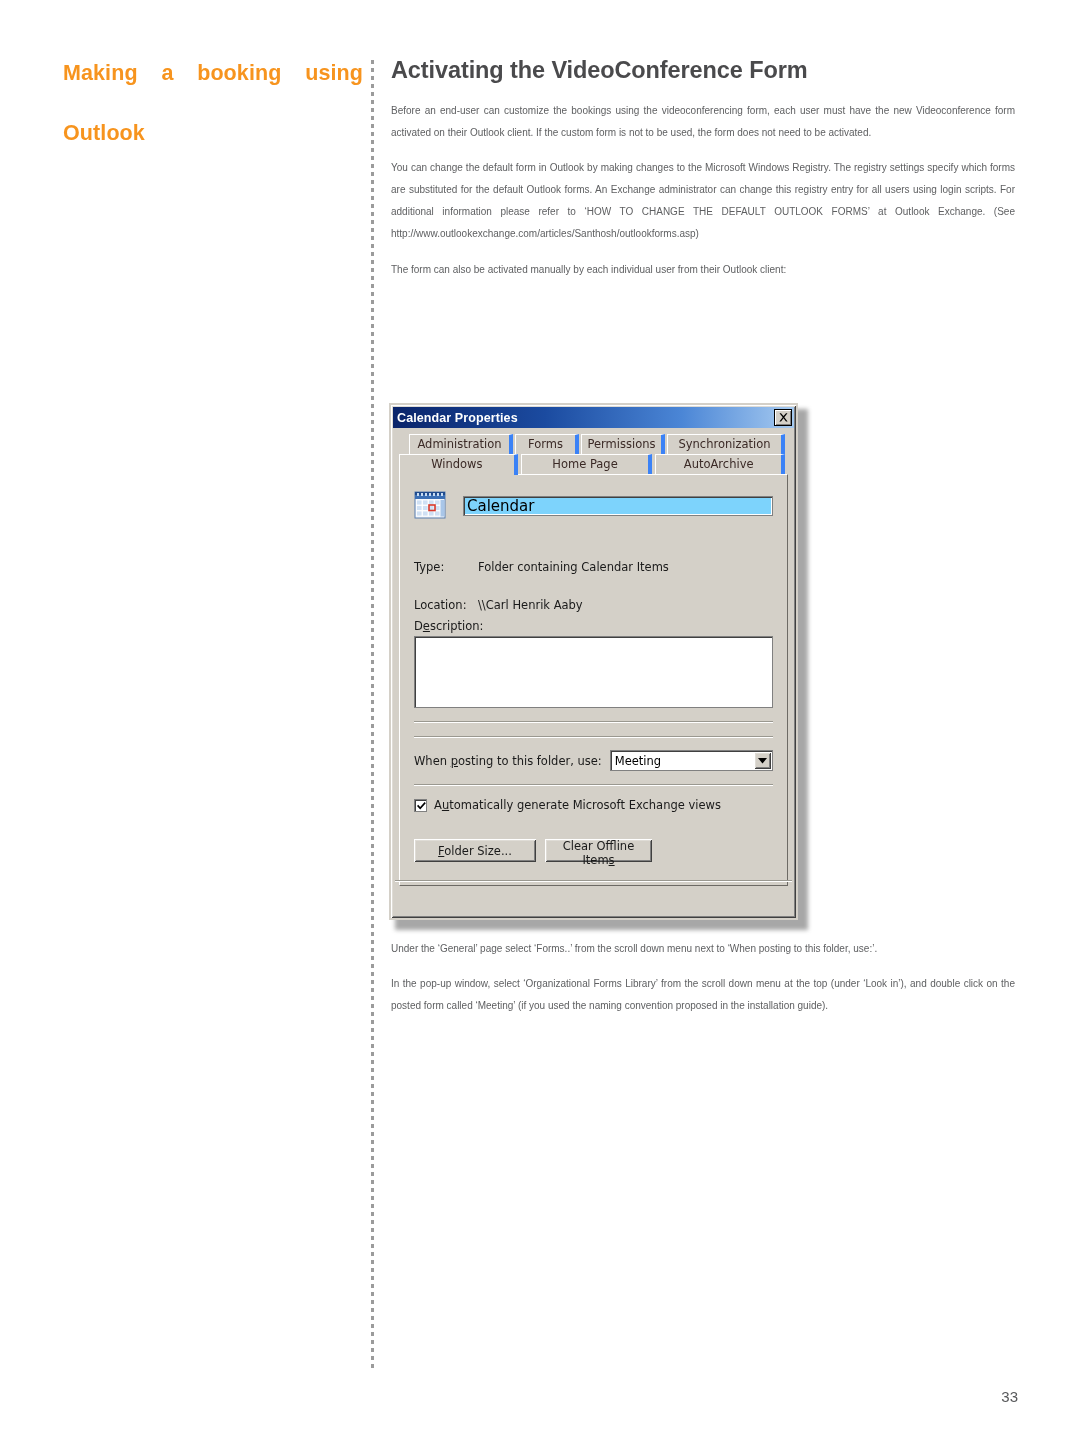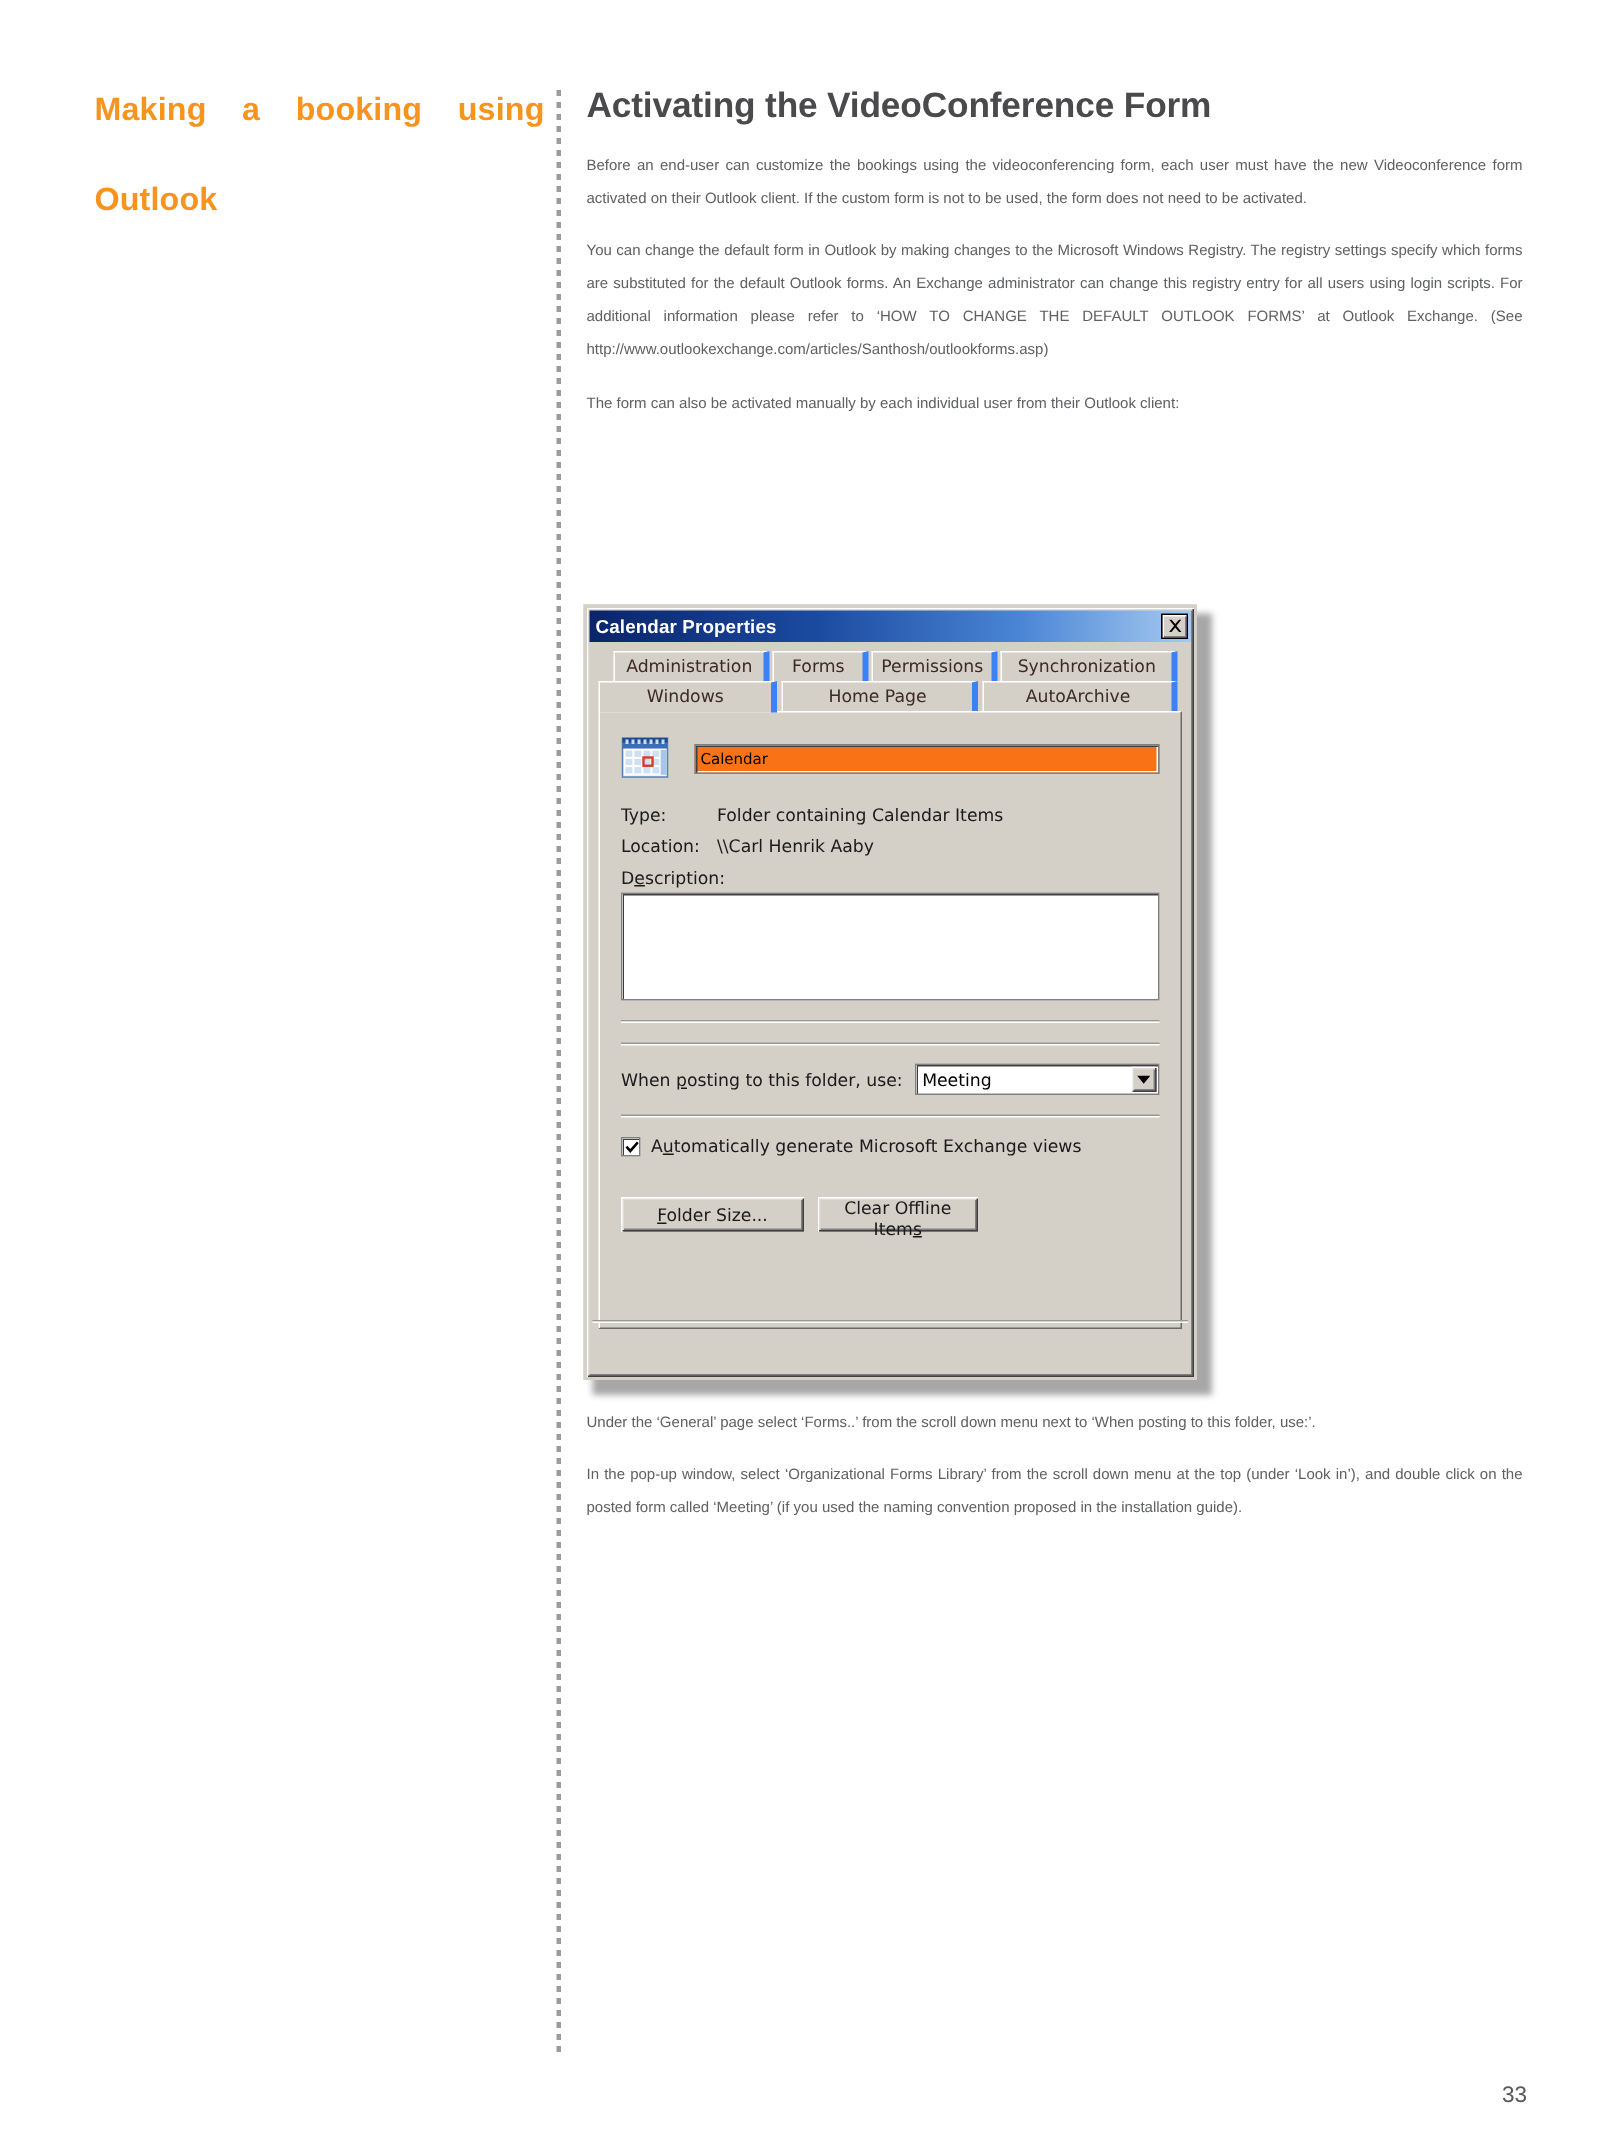--- a/index.html
+++ b/index.html
@@ -216,35 +216,35 @@
   #calendar-icon {
     width: 32px;
     height: 30px;
     position: relative;
     flex: none;
   }
   #name-input {
     margin-left: 17px;
     flex: 1;
     height: 20px;
-    background: #f97316;
+    background: #7dd3fc;
     border: 1px solid #808080;
     box-shadow: inset 1px 1px 0 #404040, inset -1px -1px 0 #ffffff;
     font-family: "DejaVu Sans", sans-serif;
-    font-size: 10px;
+    font-size: 15px;
     color: #000000;
     padding: 0 3px;
     line-height: 18px;
     box-sizing: border-box;
     outline: none;
   }
 
   
   #info { padding: 15px 14px 0 14px; }
-  .info-row { display: flex; margin-bottom: 7px; }
+  .info-row { display: flex; margin-bottom: 7px; margin-top: 24px; }
   .info-label { width: 64px; flex: none; }
   .info-value { }
   #description-label { margin: 3px 0 3px 0; }
   .acc { text-decoration: underline; }
   #description-box {
     margin: 0 14px;
     height: 72px;
     background: #ffffff;
     border: 1px solid #808080;
     box-shadow: inset 1px 1px 0 #404040, inset -1px -1px 0 #ffffff;

